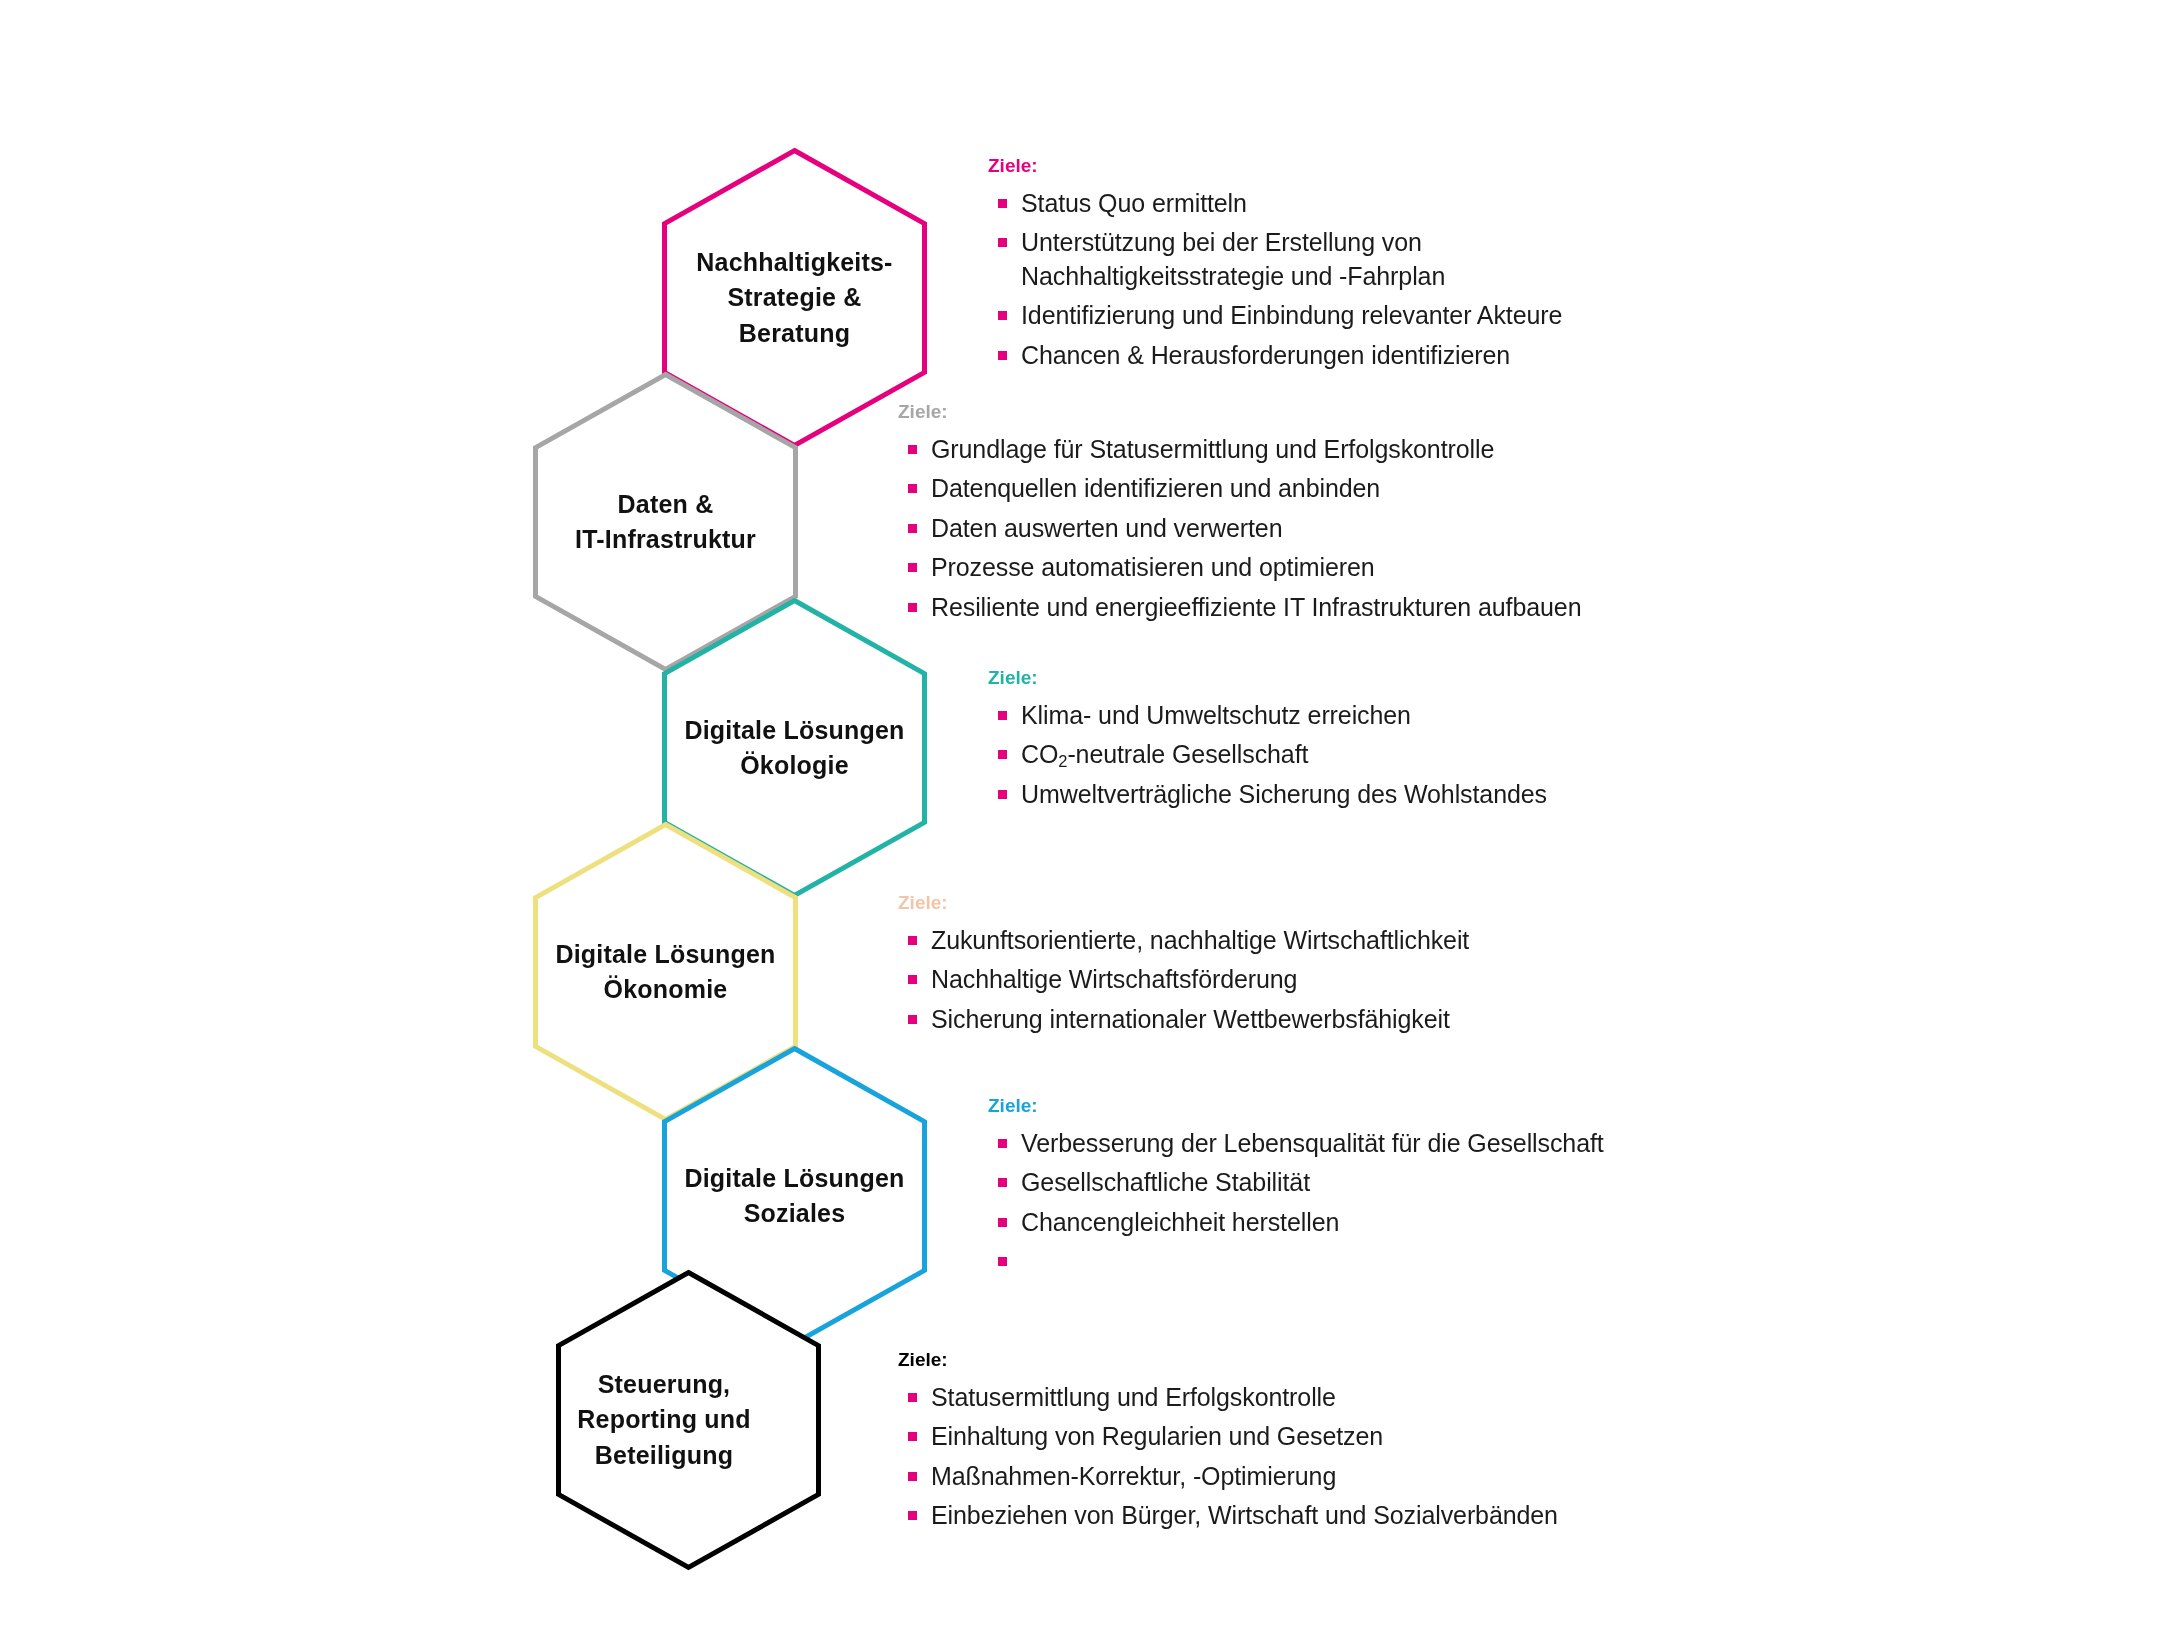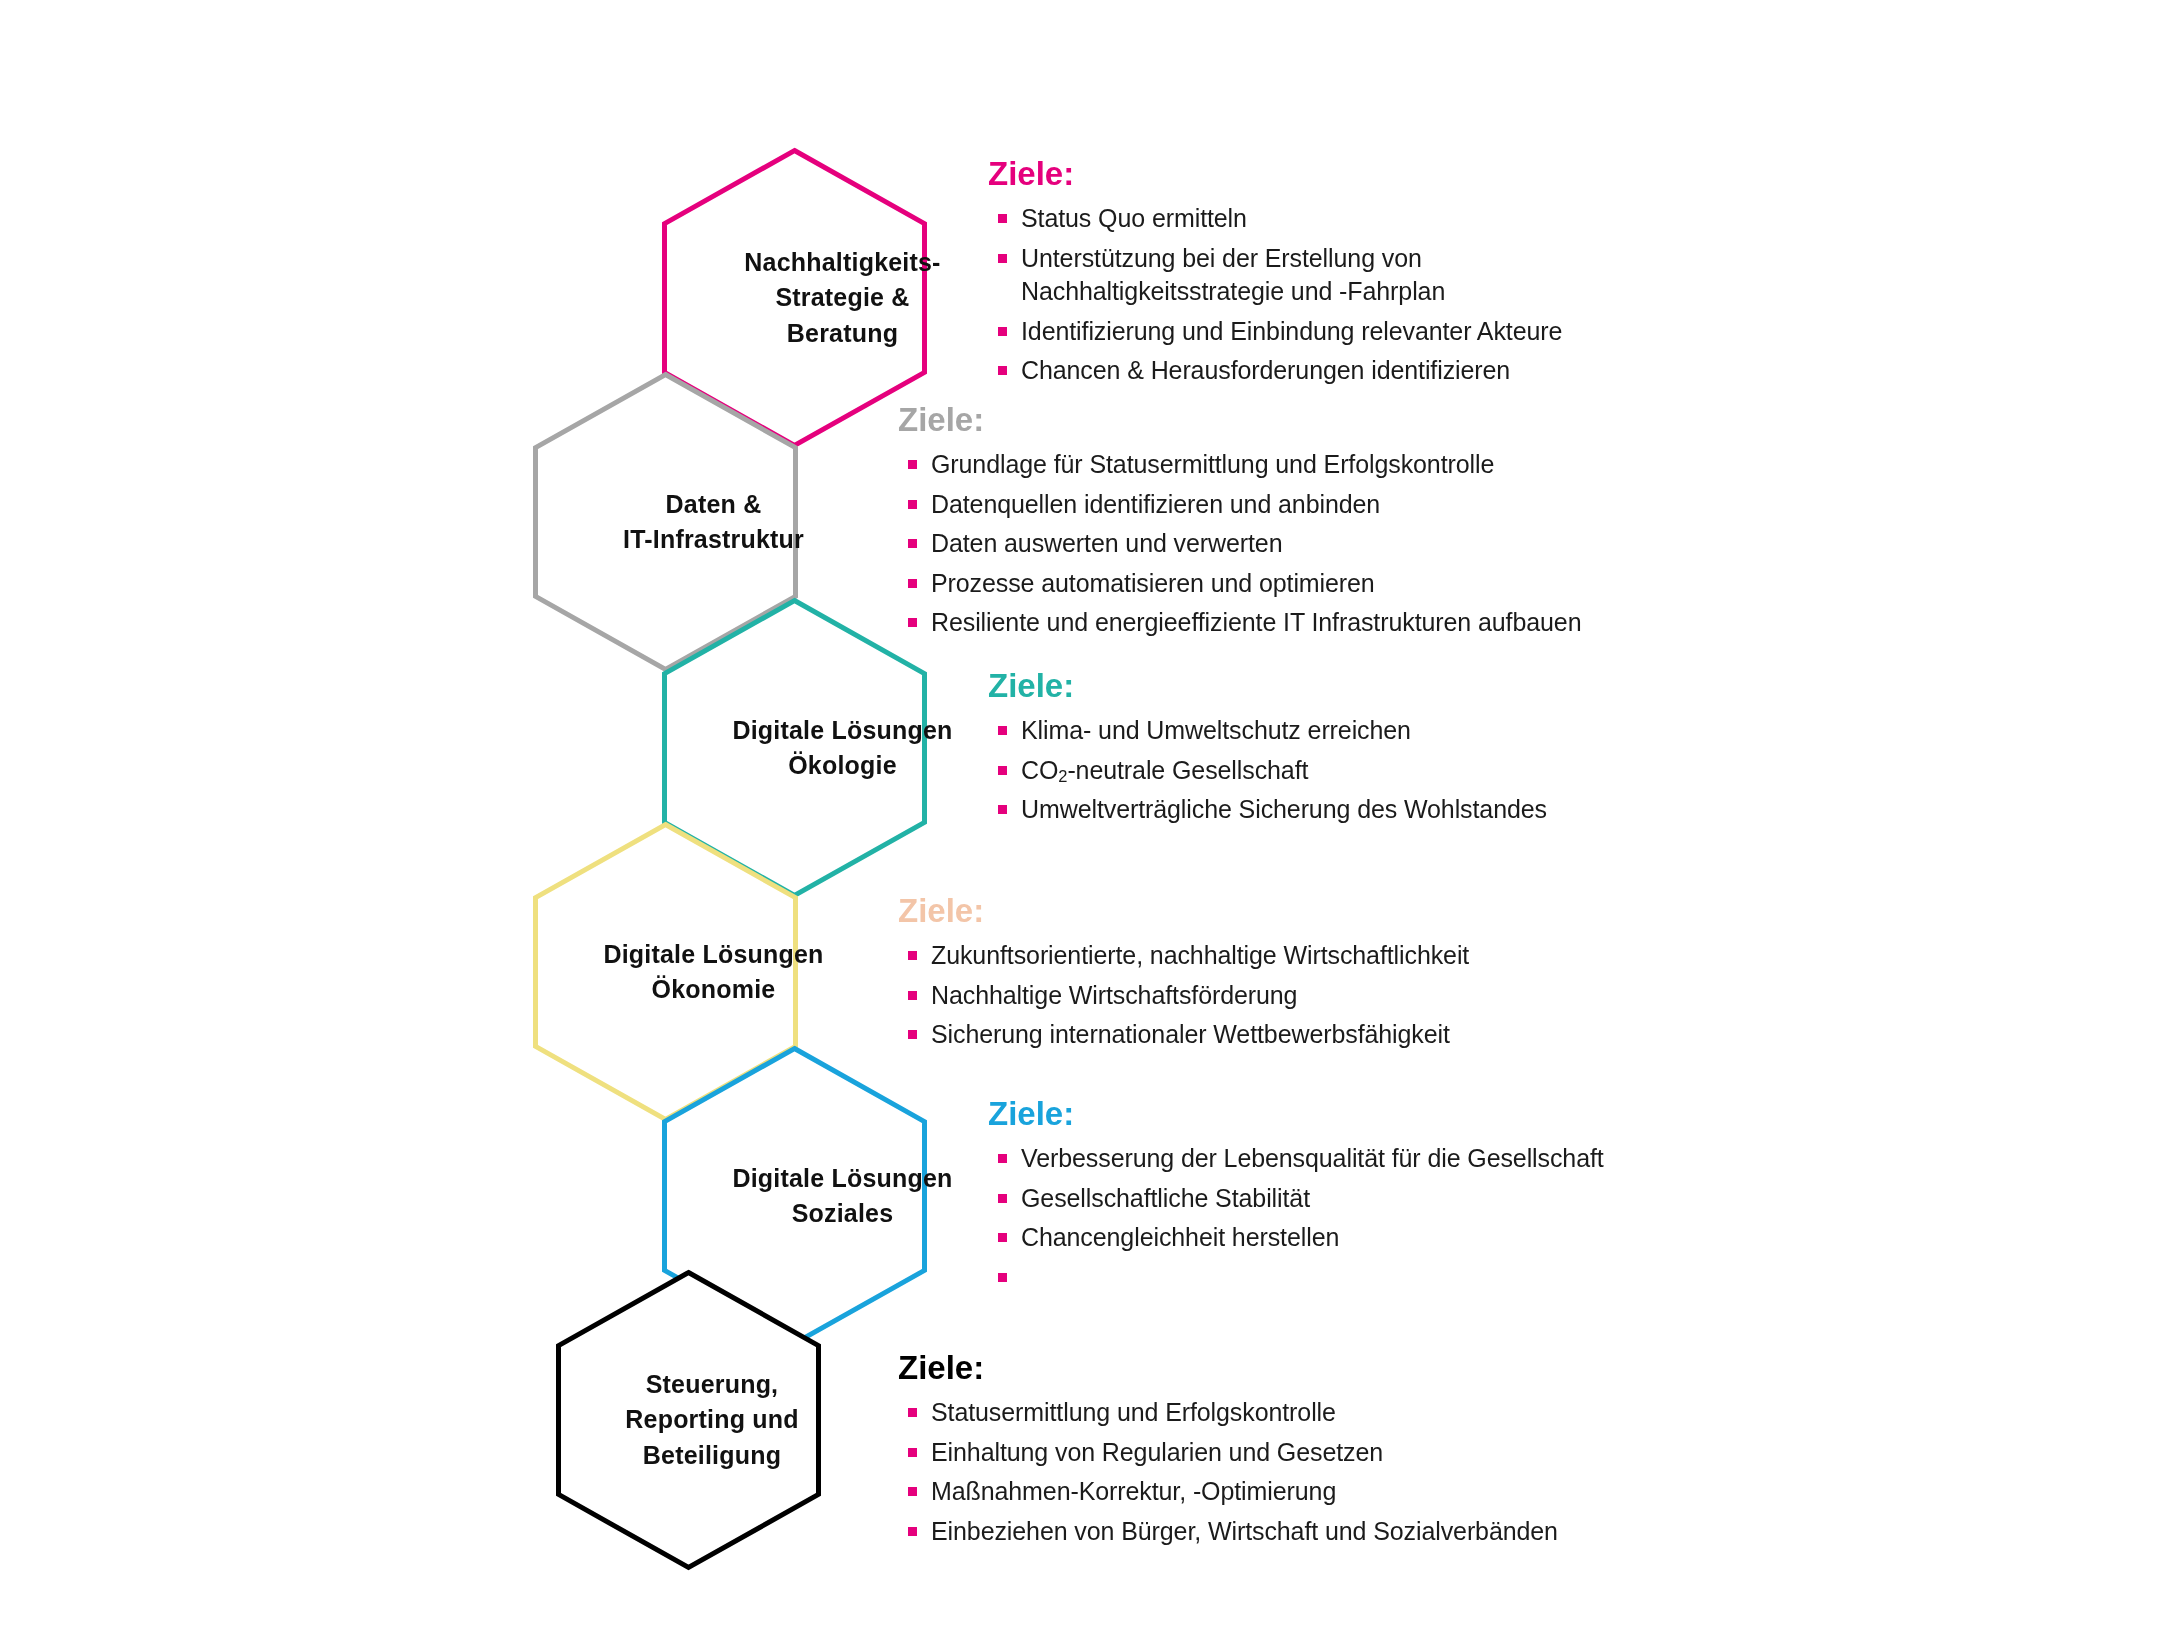--- a/index.html
+++ b/index.html
@@ -51,30 +51,29 @@
     display: flex;
     flex-direction: column;
     align-items: center;
     justify-content: center;
     text-align: center;
     font-weight: bold;
     font-size: 25px;
     line-height: 1.42;
     letter-spacing: 0.2px;
     color: #111111;
-    margin-left: 48px;
   }
   .hex-label span { display: block; white-space: nowrap; }
 
   
   .goals {
     position: absolute;
   }
   .goals-title {
-    font-size: 33px;
+    font-size: 19px;
     font-weight: 600;
     margin: 0 0 9px 0;
     line-height: 1.1;
   }
   .goals-list {
     list-style: none;
     margin: 10px;
     padding: 0;
   }
   .goals-list li {

